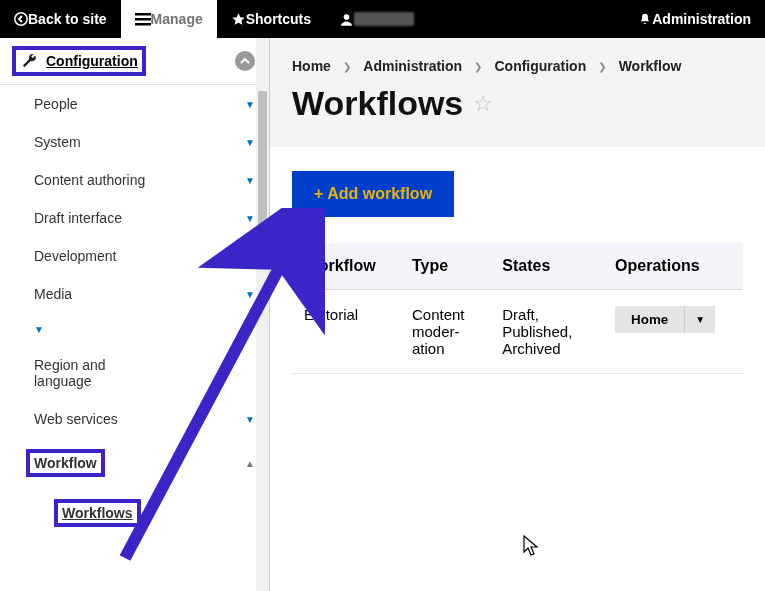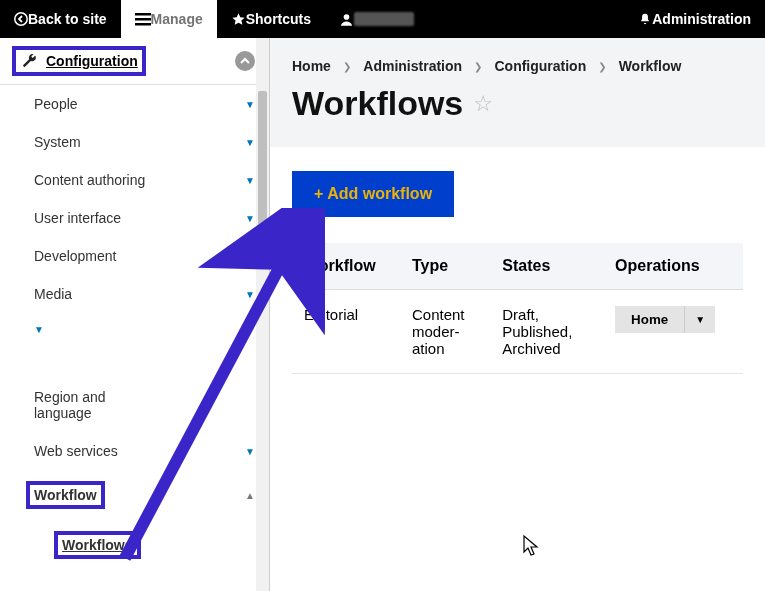--- a/index.html
+++ b/index.html
@@ -142,36 +142,36 @@
         </div>
       <div class="sidebar-row">
           <span class="label">System</span>
           <span class="chev">▼</span>
         </div>
       <div class="sidebar-row">
           <span class="label">Content authoring</span>
           <span class="chev">▼</span>
         </div>
       <div class="sidebar-row">
-          <span class="label">User interface</span>
+          <span class="label">Draft interface</span>
           <span class="chev">▼</span>
         </div>
       <div class="sidebar-row">
           <span class="label">Development</span>
           <span class="chev">▼</span>
         </div>
       <div class="sidebar-row">
           <span class="label">Media</span>
           <span class="chev">▼</span>
         </div>
       <div class="sidebar-row">
           <span class="chev">▼</span>
         </div>
       <div class="sidebar-row">
-          <span class="label" style="max-width:130px;margin-top:32px;">Region and language</span>
+          <span class="label" style="max-width:130px;">Region and language</span>
         </div>
       <div class="sidebar-row">
           <span class="label">Web services</span>
           <span class="chev">▼</span>
         </div>
       <div class="sidebar-row section" style="padding-left:26px;">
         <span class="hl-inner"><span class="label">Workflow</span></span>
         <span class="chev">▲</span>
       </div>
       <div class="sidebar-row sub">

